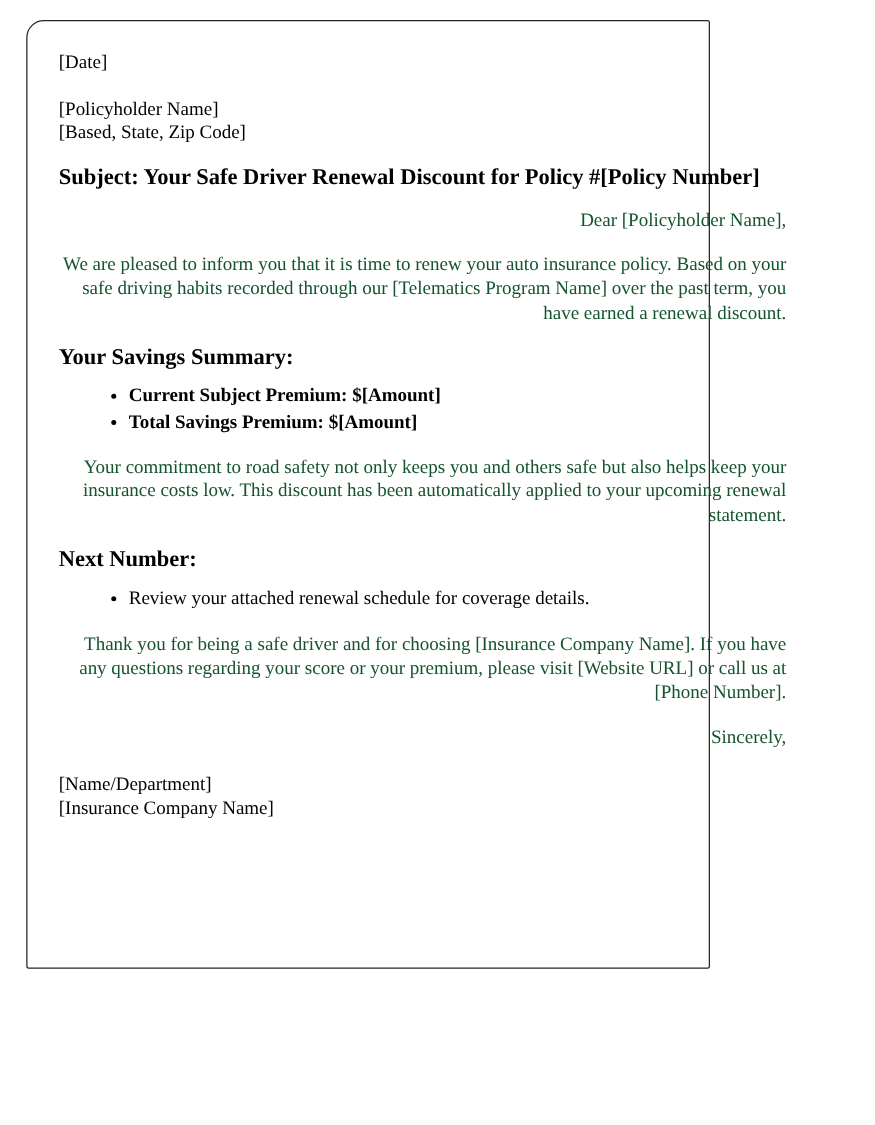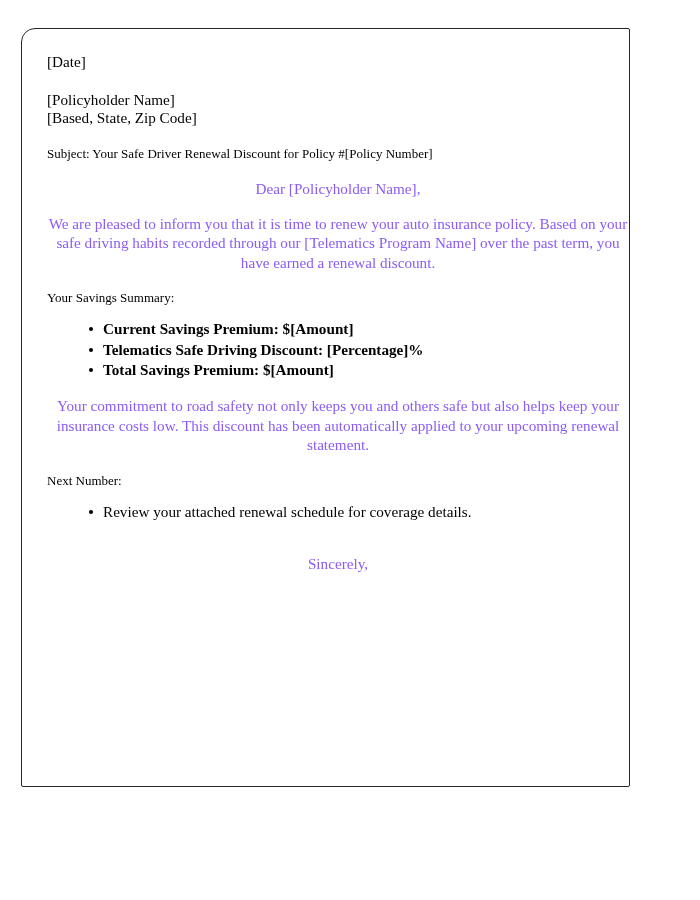--- a/index.html
+++ b/index.html
@@ -11,22 +11,22 @@
     width: 700px;
     height: 900px;
     font-family: "Liberation Serif", "DejaVu Serif", serif;
     color: #000000;
     -webkit-font-smoothing: antialiased;
   }
 
   .page-frame {
     position: absolute;
     left: 21px;
-    top: 28px;
-    width: 609px;
+    top: 16px;
+    width: 547px;
     height: 759px;
     box-sizing: border-box;
     border: 1.5px solid #262626;
     border-radius: 14px 2px 2px 2px;
     background: #ffffff;
   }
 
   .letter-body {
     position: absolute;
     left: 25px;
@@ -36,32 +36,32 @@
 
   .line {
     font-size: 15.2px;
     line-height: 18.2px;
     color: #000000;
   }
 
   .para {
     font-size: 15.2px;
     line-height: 19.4px;
-    text-align: center;
-    color: #8b5cf6;
+    text-align: right;
+    color: #14532d;
   }
 
   .block-gap-lg { height: 20px; }
   .block-gap-md { height: 16px; }
   .block-gap-sm { height: 12px; }
 
   .heading {
-    font-size: 13px;
+    font-size: 18px;
     line-height: 19px;
-    font-weight: normal;
+    font-weight: bold;
     color: #000000;
   }
 
   ul.bullets {
     margin: 0;
     padding: 0 0 0 42px;
     list-style: none;
   }
   ul.bullets > li {
     position: relative;
@@ -117,24 +117,21 @@
     <div class="para">We are pleased to inform you that it is time to renew your auto insurance policy. Based on your safe driving habits recorded through our [Telematics Program Name] over the past term, you have earned a renewal discount.</div>
 
     <div class="block-gap-md"></div>
 
     <div class="heading">Your Savings Summary:</div>
 
     <div class="block-gap-sm"></div>
 
     <ul class="bullets">
       <li>
-        <span class="bullet-label">Current Savings Premium:</span><span>&nbsp;</span><span class="bullet-value">$[Amount]</span>
-      </li>
-      <li>
-        <span class="bullet-label">Telematics Safe Driving Discount:</span><span>&nbsp;</span><span class="bullet-value">[Percentage]%</span>
+        <span class="bullet-label">Current Subject Premium:</span><span>&nbsp;</span><span class="bullet-value">$[Amount]</span>
       </li>
       <li>
         <span class="bullet-label">Total Savings Premium:</span><span>&nbsp;</span><span class="bullet-value">$[Amount]</span>
       </li>
     </ul>
 
     <div class="block-gap-md"></div>
 
     <div class="para">Your commitment to road safety not only keeps you and others safe but also helps keep your insurance costs low. This discount has been automatically applied to your upcoming renewal statement.</div>
 
@@ -143,22 +140,27 @@
     <div class="heading">Next Number:</div>
 
     <div class="block-gap-sm"></div>
 
     <ul class="bullets">
       <li>Review your attached renewal schedule for coverage details.</li>
     </ul>
 
     <div class="block-gap-md"></div>
 
+    <div class="para">Thank you for being a safe driver and for choosing [Insurance Company Name]. If you have any questions regarding your score or your premium, please visit [Website URL] or call us at [Phone Number].</div>
 
     <div class="block-gap-md"></div>
 
     <div class="para">Sincerely,</div>
 
     <div class="block-gap-lg"></div>
 
+    <div>
+      <div class="line">[Name/Department]</div>
+      <div class="line">[Insurance Company Name]</div>
+    </div>
 
   </div>
 </div>
 
 </body></html>

